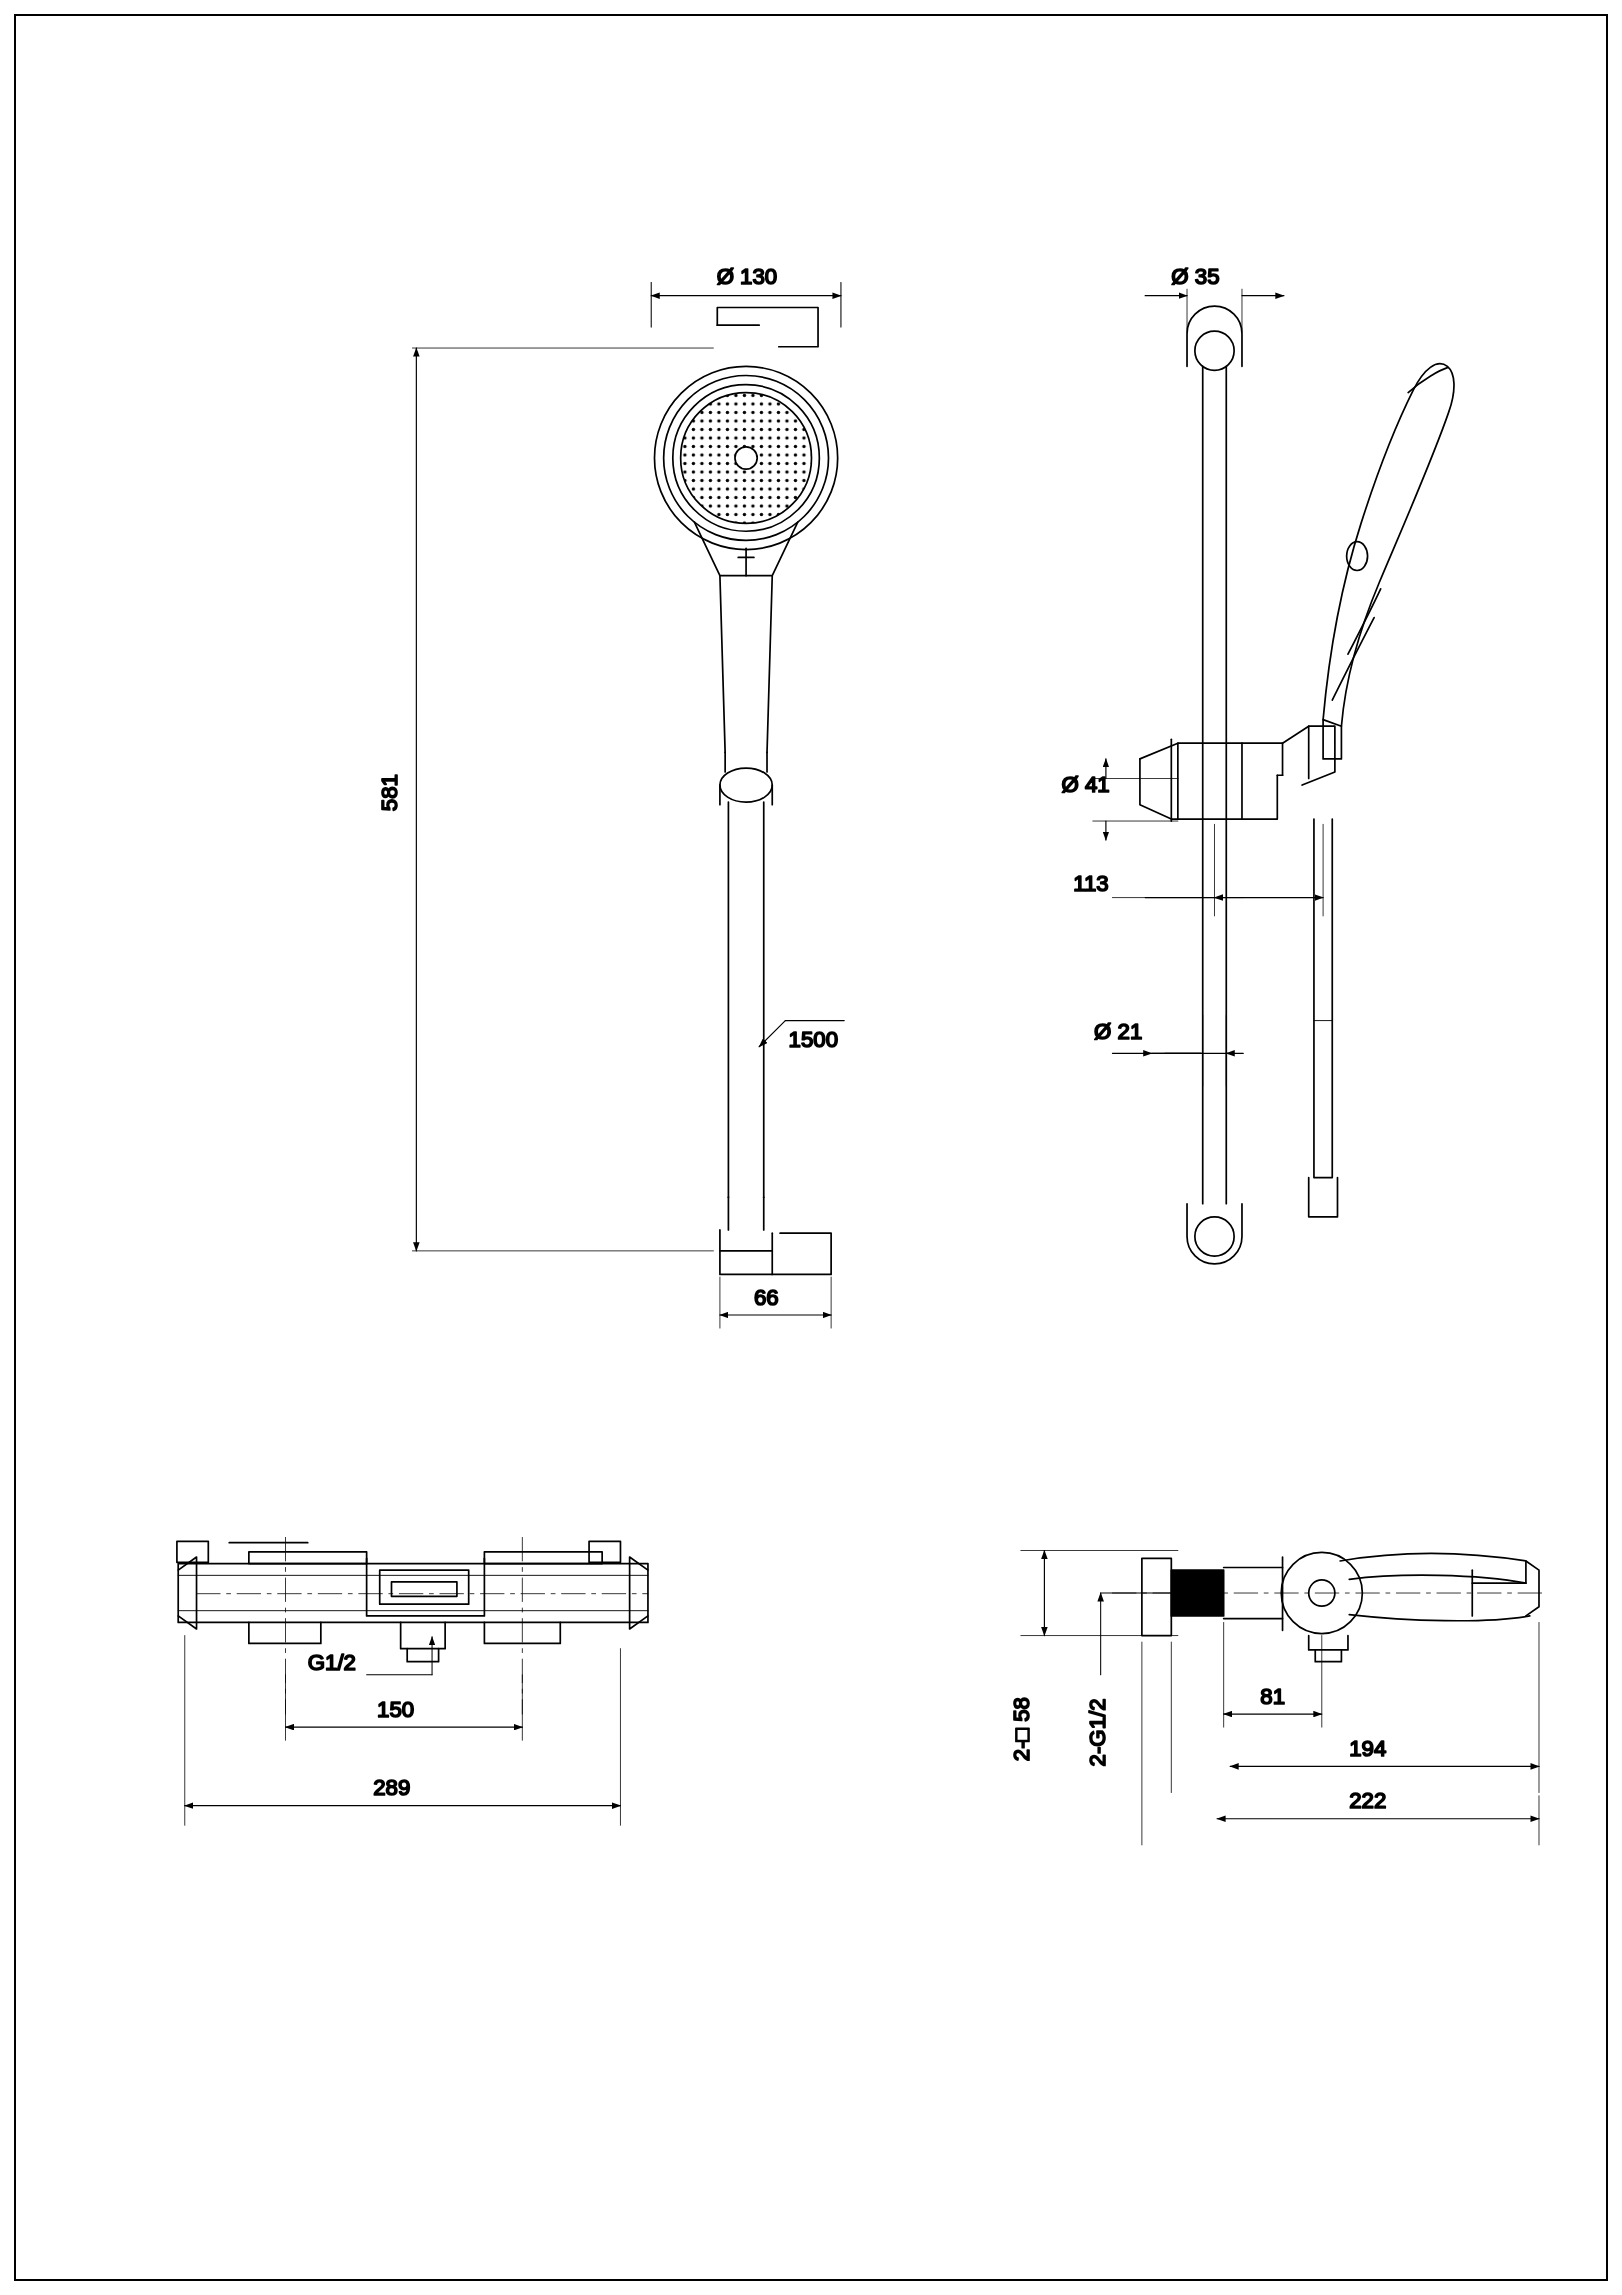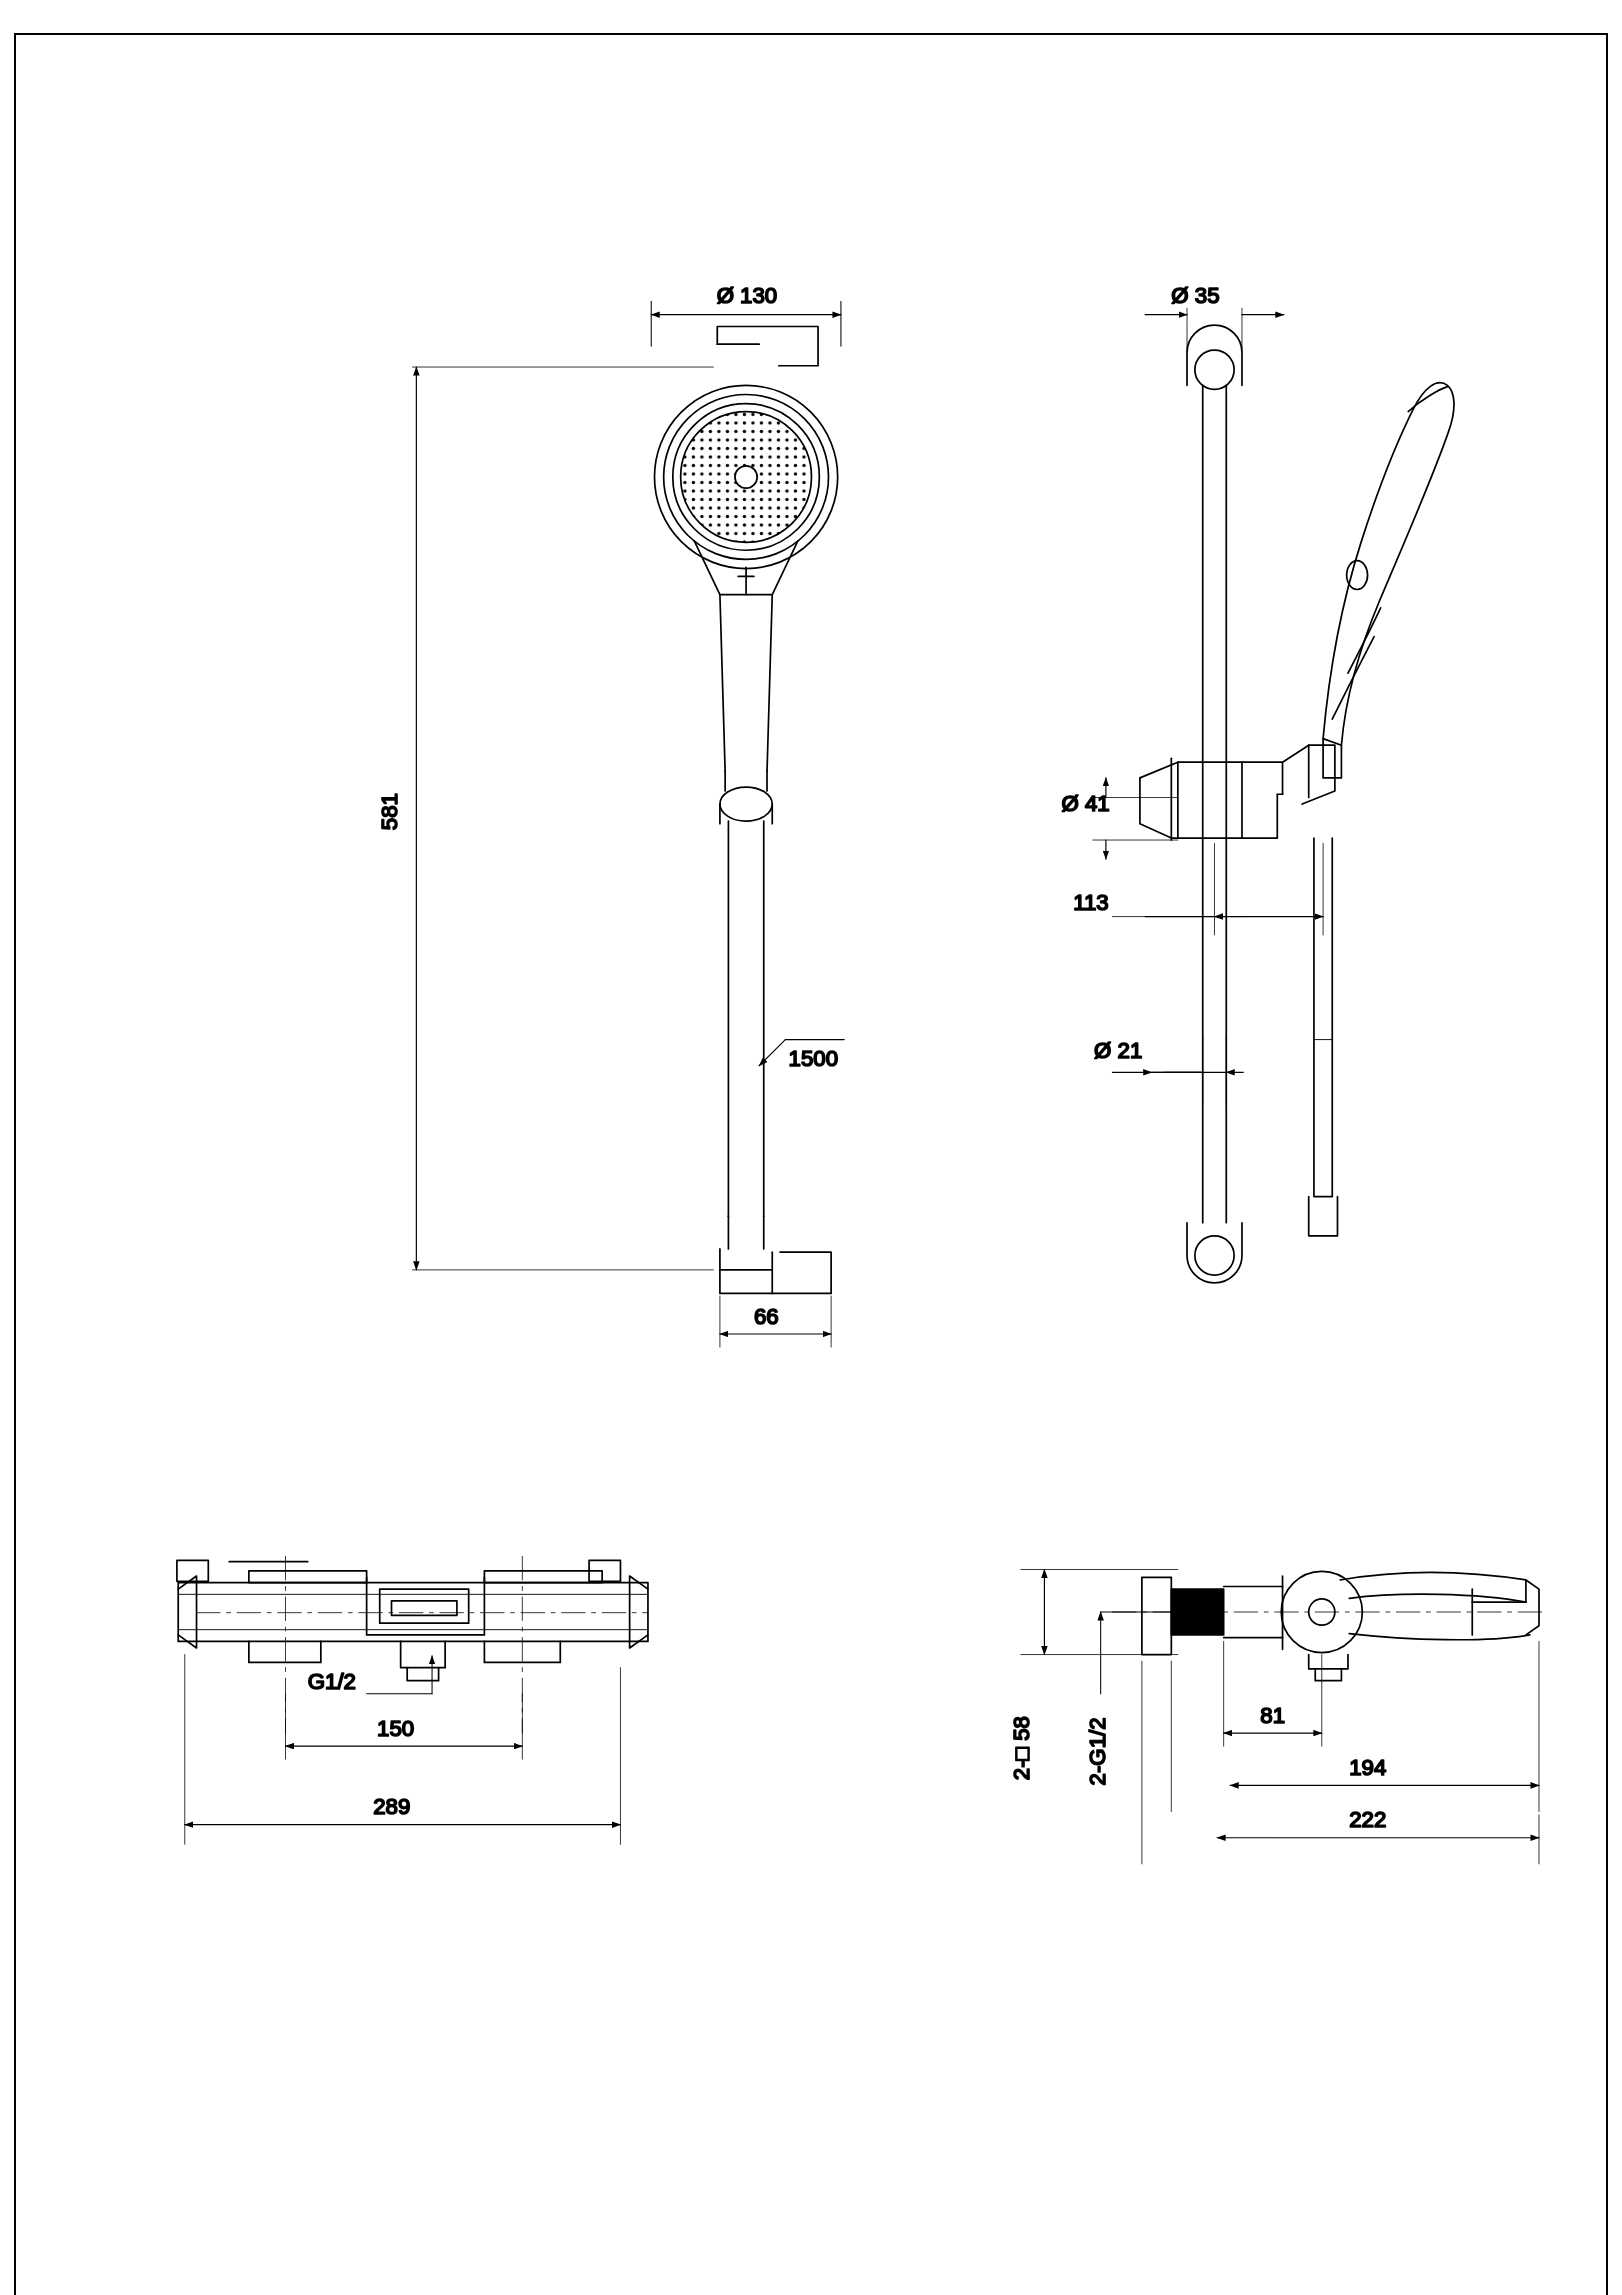--- a/index.html
+++ b/index.html
@@ -12,21 +12,20 @@
     height: 2295px;
     font-family: "Liberation Sans", sans-serif;
     color: #000000;
     overflow: hidden;
   }
   #sheet {
     position: relative;
     width: 1623px;
     height: 1624px;
     background: #ffffff;
-    margin-top: 19px;
   }
   .frame {
     position: absolute;
     left: 14.4px;
     top: 14.4px;
     width: 1594px;
     height: 2267px;
     border: 2px solid #000000;
     box-sizing: border-box;
   }

